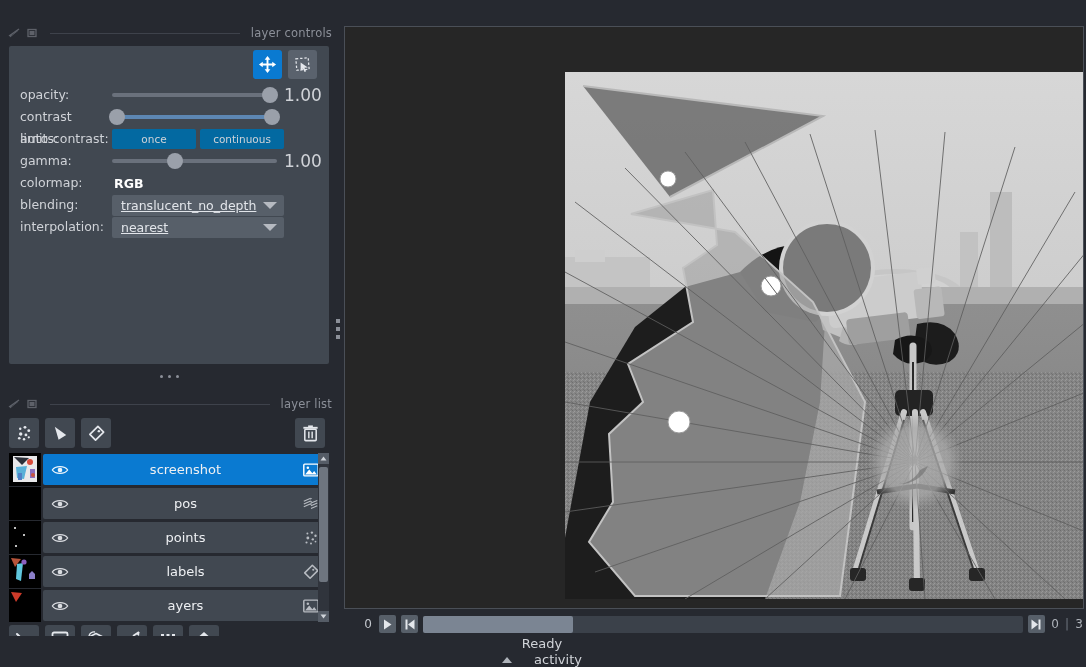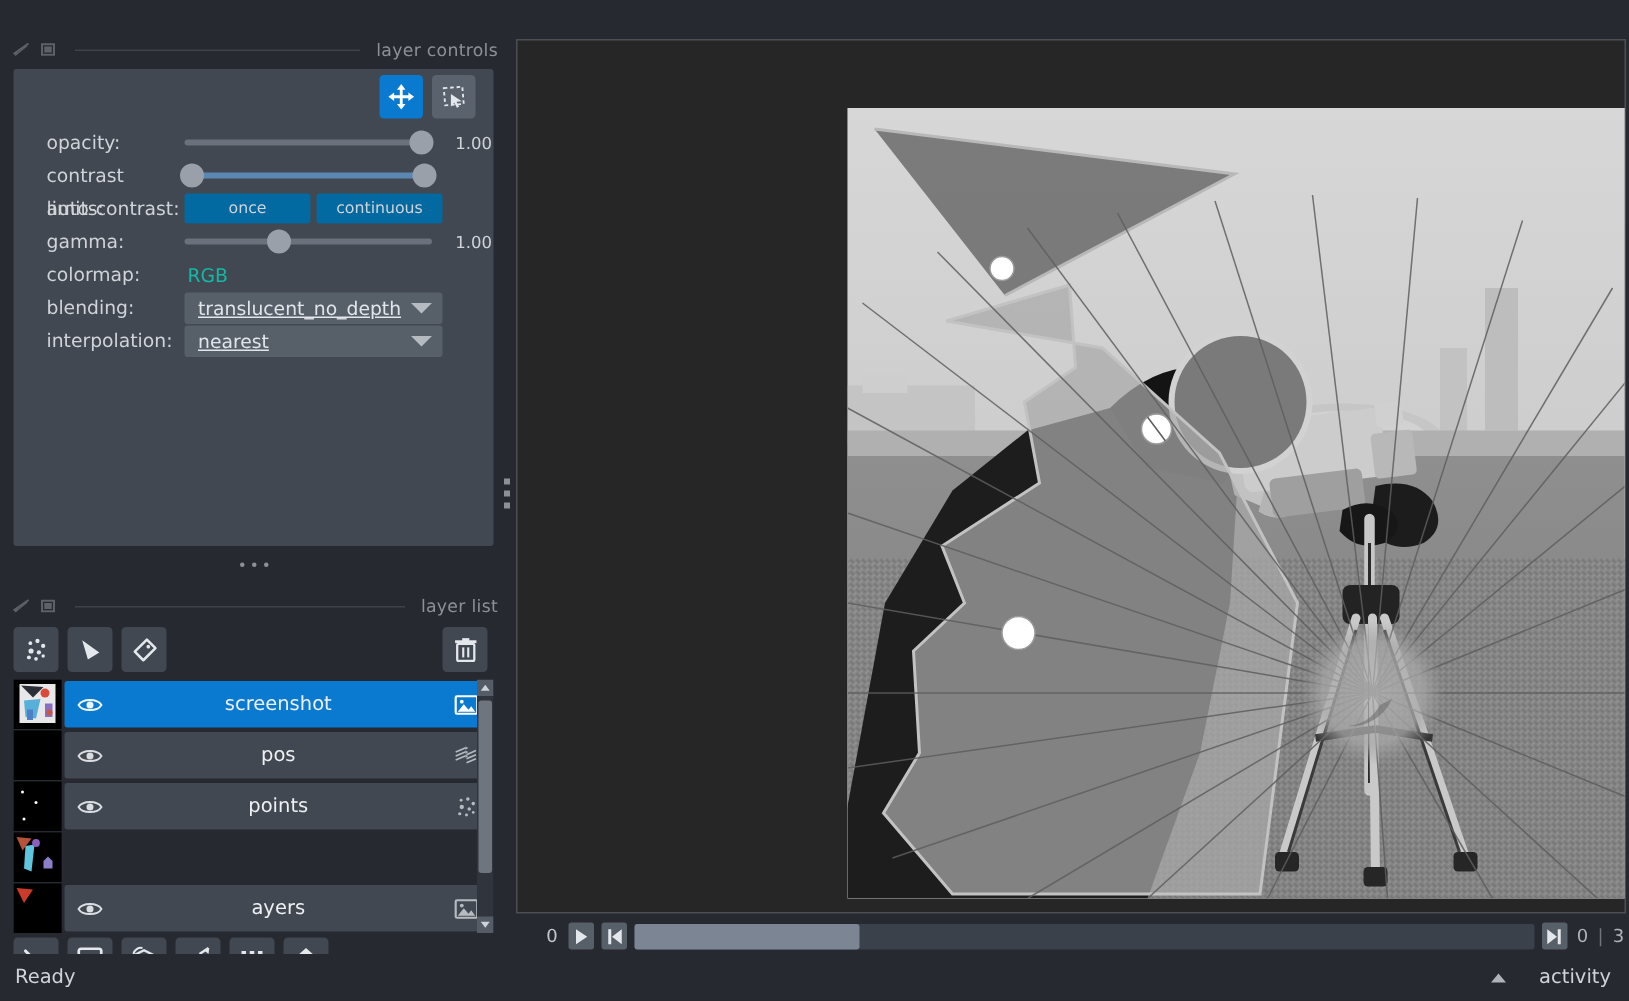--- a/index.html
+++ b/index.html
@@ -57,21 +57,21 @@
   }
   .mode-btn {
     width: 29px; height: 29px; border-radius: 3px;
     background: #5a626d;
     display: flex; align-items: center; justify-content: center;
     cursor: pointer;
   }
   .mode-btn.active { background: #0a7ad1; }
 
   .ctrl-grid {
-    position: absolute; left: 11px; top: 38px; width: 100%;
+    position: absolute; left: 0; top: 38px; width: 100%;
     display: grid;
     grid-template-columns: 103px 1fr;
     row-gap: 0px;
     align-items: center;
   }
   .ctrl-label {
     font-size: 12.5px; color: #d0d3d8; text-align: left;
     padding-left: 11px; height: 22px; line-height: 22px;
   }
   .ctrl-field { height: 22px; display: flex; align-items: center; gap: 7px; padding-right: 12px; }
@@ -87,32 +87,32 @@
   .slider .fill {
     position: absolute; top: 8px; height: 4px;
     background: #5d87b3; border-radius: 2px;
   }
   .slider .handle {
     position: absolute; top: 2px; width: 16px; height: 16px;
     border-radius: 50%; background: #9aa0aa;
     transform: translateX(-50%);
   }
   .slider-value {
-    font-size: 11px; color: #d0d3d8; width: 33px; text-align: right;
+    font-size: 17px; color: #d0d3d8; width: 33px; text-align: center;
   }
 
   .seg-group { display: flex; flex: 1; gap: 4px; }
   .seg-btn {
     flex: 1; height: 20px; background: #0369a1; border-radius: 2px;
     font-size: 10.5px; color: #d0d3d8;
     display: flex; align-items: center; justify-content: center;
     cursor: pointer;
   }
 
-  .plain-value { font-size: 12.5px; color: #14b8a6; padding-left: 2px; }
+  .plain-value { font-size: 12.5px; color: #ffffff; padding-left: 2px; font-weight: bold; }
 
   .combo {
     flex: 1; height: 21px; background: #575f69; border-radius: 2px;
     display: flex; align-items: center; justify-content: space-between;
     padding: 0 7px 0 9px; font-size: 12.5px; color: #e2e5ea;
     cursor: pointer; position: relative; text-decoration: underline;
   }
   .combo .caret {
     width: 0; height: 0;
     border-left: 7px solid transparent; border-right: 7px solid transparent;
@@ -235,20 +235,21 @@
   }
   .dims-num { font-size: 12px; color: #aeb3ba; min-width: 10px; text-align: center; }
   .dims-sep { color: #6e757f; font-size: 12px; }
 
   
   .statusbar {
     position: absolute; left: 0; bottom: 0; width: 1086px; height: 31px;
     background: #262930;
     display: flex; align-items: center; justify-content: space-between;
     padding: 0 12px 0 10px;
+    flex-direction: column;
   }
   .status-text { font-size: 13px; color: #d0d3d8; }
   .activity { display: flex; align-items: center; gap: 22px; cursor: pointer; }
   .activity .tri {
     width: 0; height: 0;
     border-left: 5px solid transparent; border-right: 5px solid transparent;
     border-bottom: 6px solid #aeb3ba;
   }
   .activity span { font-size: 13px; color: #d0d3d8; }
 
@@ -530,20 +531,35 @@
         <div class="layer-row">
           <div class="layer-thumb">
             <svg width="32" height="33" viewBox="0 0 32 33">
               <rect width="32" height="33" fill="#000"></rect>
               <path d="M2 3 L12 4 L6 12 Z" fill="#b5533a"></path>
               <path d="M8 9 L14 8 L12 26 L7 24 Z" fill="#5fc6dd"></path>
               <circle cx="15" cy="7" r="2.6" fill="#8b5fbf"></circle>
               <rect x="20" y="19" width="6" height="5" fill="#8b7fc9"></rect>
               <path d="M20 19 L23 16 L26 19 Z" fill="#8b7fc9"></path>
             </svg>
+          </div>
+          <div class="layer-body">
+            <span class="eye">
+              <svg width="18" height="18" viewBox="0 0 20 20">
+                <path d="M1.5 10 C4.5 5, 15.5 5, 18.5 10 C15.5 15, 4.5 15, 1.5 10 Z" fill="none" stroke="#e8eaee" stroke-width="1.4"></path>
+                <circle cx="10" cy="10" r="2.6" fill="#e8eaee"></circle>
+              </svg>
+            </span>
+            <span class="layer-name">labels</span>
+            <span class="layer-type-icon">
+              <svg width="18" height="18" viewBox="0 0 20 20">
+                <path d="M11.5 2.5 L17.5 8.5 L9 17 L3 11 Z" fill="none" stroke="#dfe2e7" stroke-width="1.7" stroke-linejoin="round"></path>
+                <circle cx="12.5" cy="7.5" r="1.2" fill="#dfe2e7"></circle>
+              </svg>
+            </span>
           </div>
         </div>
 
         <div class="layer-row">
           <div class="layer-thumb">
             <svg width="32" height="33" viewBox="0 0 32 33">
               <rect width="32" height="33" fill="#000"></rect>
               <path d="M2 3 L13 4 L7 13 Z" fill="#cc3b2a"></path>
             </svg>
           </div>

